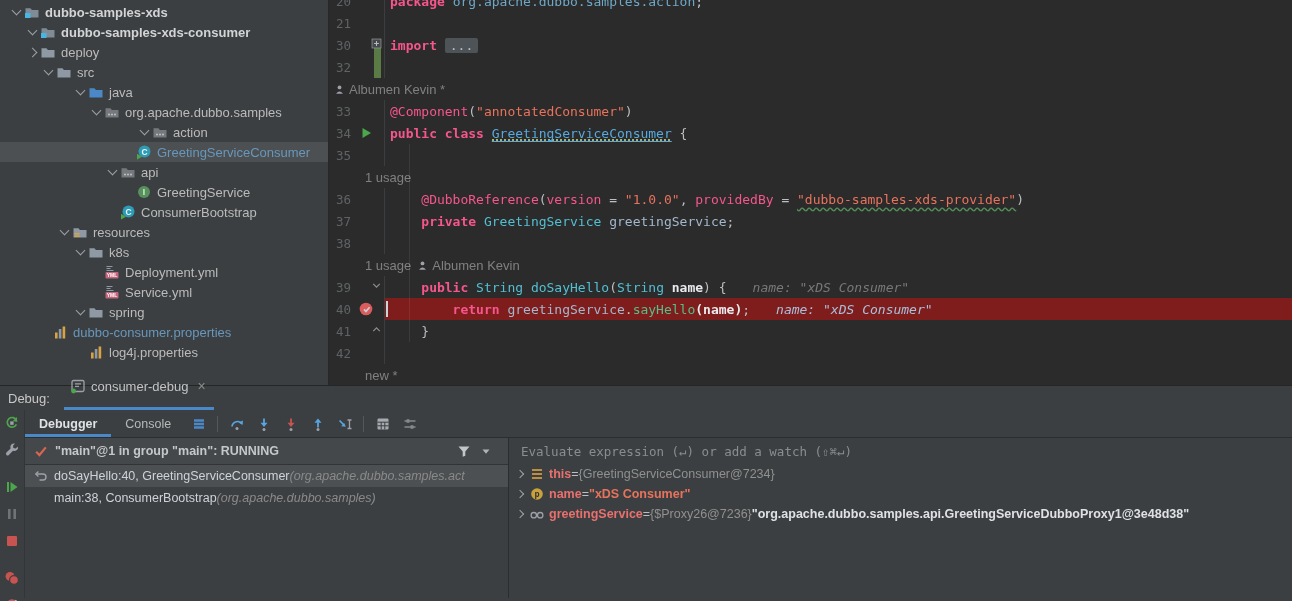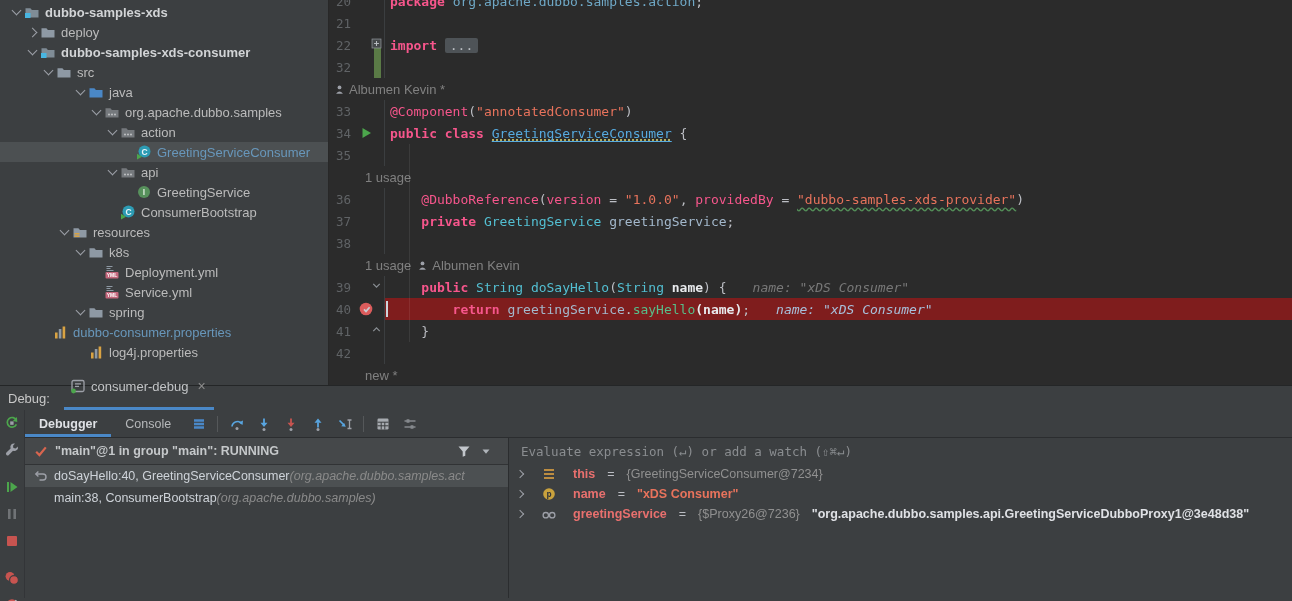--- a/index.html
+++ b/index.html
@@ -101,21 +101,21 @@
   .frame-row.selected{background:#4C5052;}
   .frame-row .ic{width:16px;height:16px;margin-right:5px;flex:0 0 16px;}
   .frame-row.noicon{padding-left:29px;}
   .fmain{color:#CED3D9;}
   .fpkg{color:#8A8A8A;font-style:italic;}
 
   
   .vars{flex:1;display:flex;flex-direction:column;min-width:0;overflow:hidden;}
   .eval-row{height:26px;flex:0 0 26px;display:flex;align-items:center;padding-left:12px;
             color:#8A8D90;font-family:"DejaVu Sans Mono",monospace;font-size:12.5px;white-space:nowrap;}
-  .var-row{height:20px;flex:0 0 20px;display:flex;align-items:center;font-size:12.5px;white-space:nowrap;gap:12px;}
+  .var-row{height:20px;flex:0 0 20px;display:flex;align-items:center;font-size:12.5px;white-space:nowrap;}
   .var-row .vchev{width:14px;flex:0 0 14px;display:flex;justify-content:center;margin-left:4px;}
   .var-row .vchev i{width:5px;height:5px;border-right:1.4px solid #9DA0A8;border-bottom:1.4px solid #9DA0A8;
             display:block;transform:rotate(-45deg);}
   .var-row .ic{width:16px;height:16px;margin:0 4px 0 2px;flex:0 0 16px;}
   .vname{color:#E8706E;font-weight:bold;}
   .veq{color:#BCBEC4;}
   .vgray{color:#909090;}
   .vstr{color:#E8735C;font-weight:bold;}
   .vbold{color:#DFE1E5;font-weight:bold;}
 </style>
@@ -131,41 +131,41 @@
           </span>
           <span class="ticon">
             <svg width="16" height="16" viewBox="0 0 16 16">
               <path d="M1.5 13.5 v-9.2 h4.9 l1.5 1.8 h6.6 v7.4 z" fill="#7F8C96"></path>
               <rect x="1" y="9" width="5.5" height="5" fill="#48B6E2"></rect>
             </svg>
           </span>
           <span class="tlabel bold">dubbo-samples-xds</span>
         </div>
         <div class="tree-row" style="padding-left: 24px;">
-          <span class="chev col">
-            <i></i>
-          </span>
-          <span class="ticon">
-            <svg width="16" height="16" viewBox="0 0 16 16">
-              <path d="M1.5 13.5 v-9.2 h4.9 l1.5 1.8 h6.6 v7.4 z" fill="#8E99A4"></path>
-            </svg>
-          </span>
-          <span class="tlabel">deploy</span>
-        </div>
-        <div class="tree-row" style="padding-left: 24px;">
           <span class="chev exp">
             <i></i>
           </span>
           <span class="ticon">
             <svg width="16" height="16" viewBox="0 0 16 16">
               <path d="M1.5 13.5 v-9.2 h4.9 l1.5 1.8 h6.6 v7.4 z" fill="#7F8C96"></path>
               <rect x="1" y="9" width="5.5" height="5" fill="#48B6E2"></rect>
             </svg>
           </span>
           <span class="tlabel bold">dubbo-samples-xds-consumer</span>
+        </div>
+        <div class="tree-row" style="padding-left: 24px;">
+          <span class="chev col">
+            <i></i>
+          </span>
+          <span class="ticon">
+            <svg width="16" height="16" viewBox="0 0 16 16">
+              <path d="M1.5 13.5 v-9.2 h4.9 l1.5 1.8 h6.6 v7.4 z" fill="#8E99A4"></path>
+            </svg>
+          </span>
+          <span class="tlabel">deploy</span>
         </div>
         <div class="tree-row" style="padding-left: 40px;">
           <span class="chev exp">
             <i></i>
           </span>
           <span class="ticon">
             <svg width="16" height="16" viewBox="0 0 16 16">
               <path d="M1.5 13.5 v-9.2 h4.9 l1.5 1.8 h6.6 v7.4 z" fill="#8E99A4"></path>
             </svg>
           </span>
@@ -189,21 +189,21 @@
           <span class="ticon">
             <svg width="16" height="16" viewBox="0 0 16 16">
               <path d="M1.5 13.5 v-9.2 h4.9 l1.5 1.8 h6.6 v7.4 z" fill="#75797D"></path>
               <circle cx="5" cy="10.5" r="0.9" fill="#C8CACC"></circle>
               <circle cx="8" cy="10.5" r="0.9" fill="#C8CACC"></circle>
               <circle cx="11" cy="10.5" r="0.9" fill="#C8CACC"></circle>
             </svg>
           </span>
           <span class="tlabel">org.apache.dubbo.samples</span>
         </div>
-        <div class="tree-row" style="padding-left: 104px;">
+        <div class="tree-row" style="padding-left: 104px; margin-left: 32px;">
           <span class="chev exp">
             <i></i>
           </span>
           <span class="ticon">
             <svg width="16" height="16" viewBox="0 0 16 16">
               <path d="M1.5 13.5 v-9.2 h4.9 l1.5 1.8 h6.6 v7.4 z" fill="#75797D"></path>
               <circle cx="5" cy="10.5" r="0.9" fill="#C8CACC"></circle>
               <circle cx="8" cy="10.5" r="0.9" fill="#C8CACC"></circle>
               <circle cx="11" cy="10.5" r="0.9" fill="#C8CACC"></circle>
             </svg>
@@ -332,21 +332,21 @@
               <rect x="10.6" y="2.5" width="2.6" height="12" fill="#D9A343"></rect>
             </svg>
           </span>
           <span class="tlabel">log4j.properties</span>
         </div>
       </div>
     <div class="editor" id="editor">
       <div class="lines" id="editor-lines">
           <div class="eline"><div class="gut"><span class="lnum">20</span></div><div class="code"><span class="tk kw">package </span><span class="tk pkg">org.apache.dubbo.samples.action</span><span class="tk pl">;</span></div></div>
           <div class="eline"><div class="gut"><span class="lnum">21</span></div><div class="code"></div></div>
-          <div class="eline vcs-half"><div class="gut"><span class="lnum">22</span><span class="gfold"><svg width="13" height="13" viewBox="0 0 16 16">
+          <div class="eline vcs-half"><div class="gut"><span class="lnum">30</span><span class="gfold"><svg width="13" height="13" viewBox="0 0 16 16">
                   <rect x="2.5" y="2.5" width="11" height="11" fill="#45484A" stroke="#8A8F94"></rect>
                   <path d="M5 8 h6 M8 5 v6" stroke="#B6BABF" stroke-width="1.3"></path>
                 </svg></span></div><div class="code"><span class="tk kw">import </span><span class="tk foldbox">...</span></div></div>
           <div class="eline vcs-full"><div class="gut"><span class="lnum">32</span></div><div class="code"></div></div>
           <div class="eline"><div class="code metaline" style="padding-left: 5px;"><span class="metaseg"><span class="aicon"><svg width="11" height="11" viewBox="0 0 16 16">
                     <circle cx="8" cy="5" r="2.8" fill="#9DA0A8"></circle>
                     <path d="M3 14 q5 -6 10 0 z" fill="#9DA0A8"></path>
                   </svg></span><span>Albumen Kevin *</span></span></div></div>
           <div class="eline"><div class="gut"><span class="lnum">33</span></div><div class="code"><span class="tk ann">@Component</span><span class="tk pl">(</span><span class="tk str">"annotatedConsumer"</span><span class="tk pl">)</span></div></div>
           <div class="eline"><div class="gut"><span class="lnum">34</span><span class="gicon"><svg width="16" height="16" viewBox="0 0 16 16">

